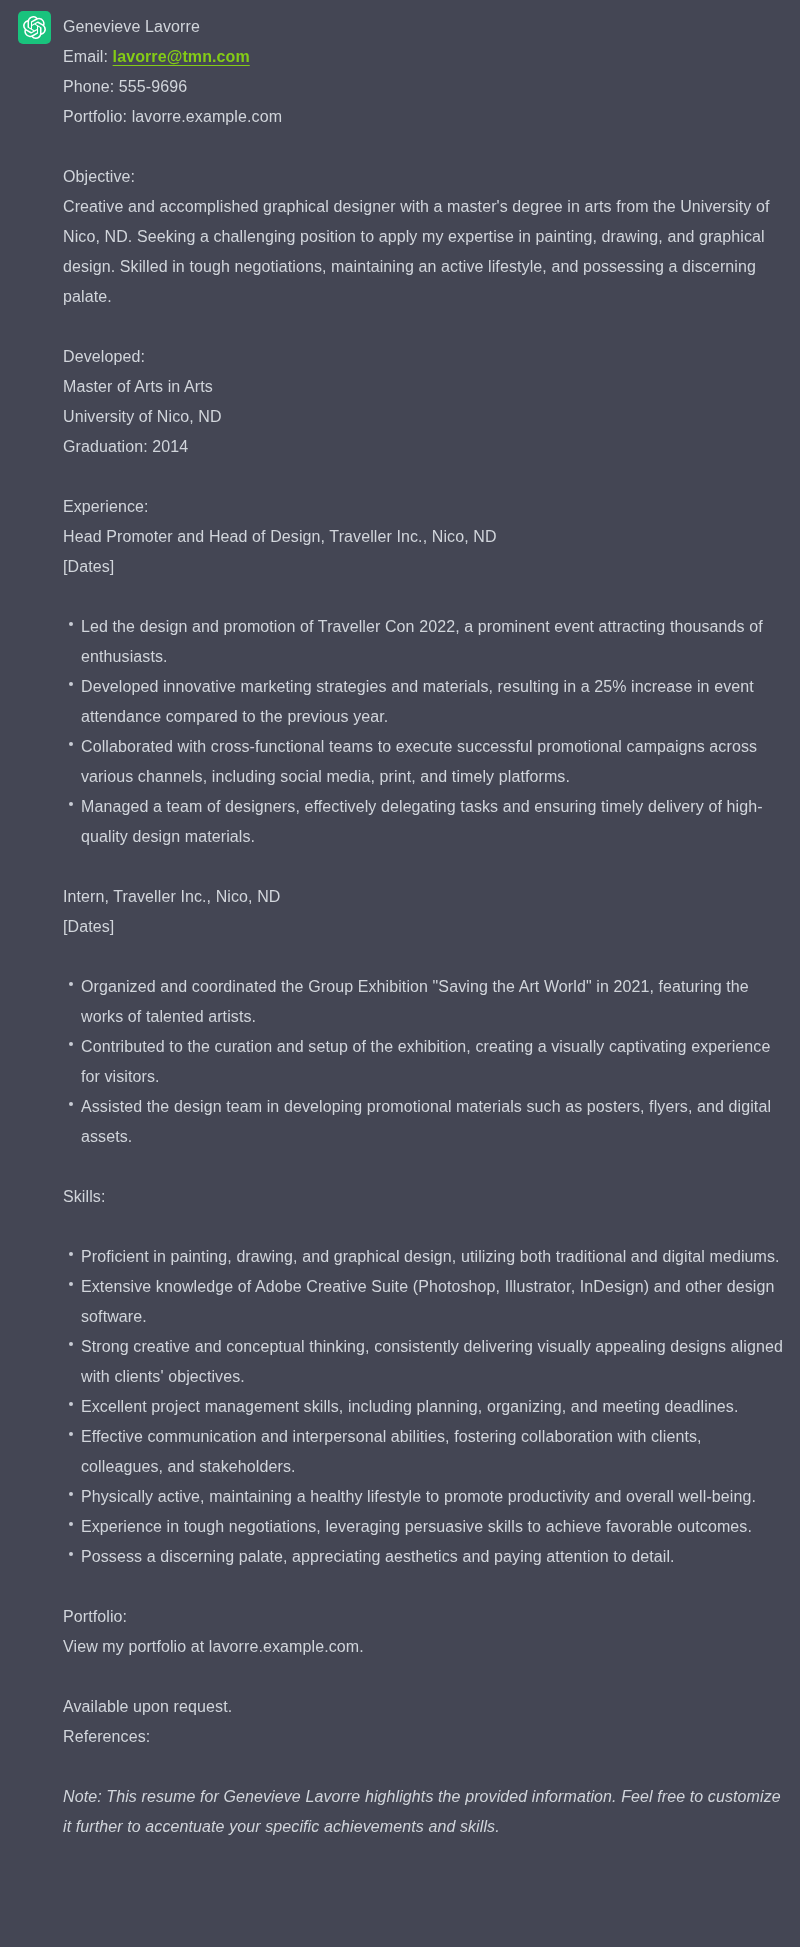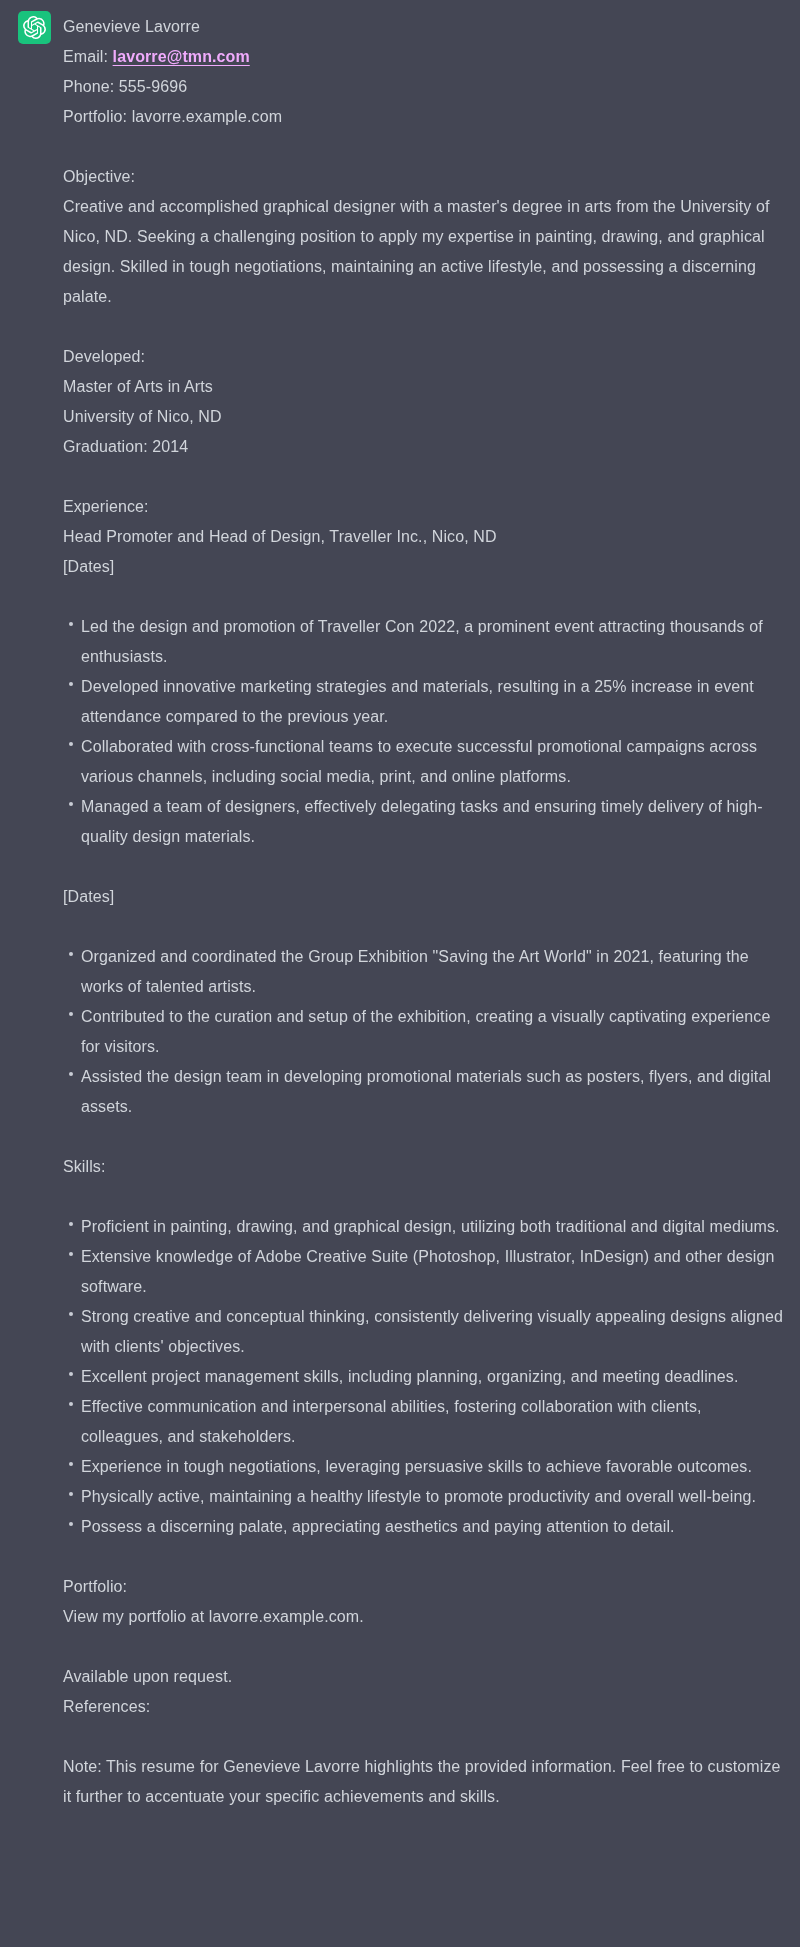--- a/index.html
+++ b/index.html
@@ -28,24 +28,24 @@
     width: 33px;
     height: 33px;
     border-radius: 5px;
     background: #19c37d;
     display: flex;
     align-items: center;
     justify-content: center;
   }
   .avatar svg { width: 23px; height: 23px; }
   p { margin: 0 0 30px; }
-  p.last { margin-bottom: 8px; }
+  p.last { margin-bottom: 8px; font-style: italic; }
   .line { display: block; }
   a.email-link {
-    color: #f0abfc;
+    color: #84cc16;
     font-weight: 700;
     text-decoration: underline;
     text-underline-offset: 3px;
     cursor: pointer;
   }
   ul {
     list-style: none;
     margin: 12px 0 30px;
     padding: 0 0 0 18px;
   }
@@ -95,46 +95,47 @@
 
   <p>
     <span class="line">Experience:</span>
     <span class="line">Head Promoter and Head of Design, Traveller Inc., Nico, ND</span>
     <span class="line">[Dates]</span>
   </p>
 
   <ul>
       <li>Led the design and promotion of Traveller Con 2022, a prominent event attracting thousands of enthusiasts.</li>
       <li>Developed innovative marketing strategies and materials, resulting in a 25% increase in event attendance compared to the previous year.</li>
-      <li>Collaborated with cross-functional teams to execute successful promotional campaigns across various channels, including social media, print, and online platforms.</li>
+      <li>Collaborated with cross-functional teams to execute successful promotional campaigns across various channels, including social media, print, and timely platforms.</li>
       <li>Managed a team of designers, effectively delegating tasks and ensuring timely delivery of high-quality design materials.</li>
     </ul>
 
   <p>
+    <span class="line">Intern, Traveller Inc., Nico, ND</span>
     <span class="line">[Dates]</span>
   </p>
 
   <ul>
       <li>Organized and coordinated the Group Exhibition "Saving the Art World" in 2021, featuring the works of talented artists.</li>
       <li>Contributed to the curation and setup of the exhibition, creating a visually captivating experience for visitors.</li>
       <li>Assisted the design team in developing promotional materials such as posters, flyers, and digital assets.</li>
     </ul>
 
   <p>
     <span class="line">Skills:</span>
   </p>
 
   <ul>
       <li>Proficient in painting, drawing, and graphical design, utilizing both traditional and digital mediums.</li>
       <li>Extensive knowledge of Adobe Creative Suite (Photoshop, Illustrator, InDesign) and other design software.</li>
       <li>Strong creative and conceptual thinking, consistently delivering visually appealing designs aligned with clients' objectives.</li>
       <li>Excellent project management skills, including planning, organizing, and meeting deadlines.</li>
       <li>Effective communication and interpersonal abilities, fostering collaboration with clients, colleagues, and stakeholders.</li>
+      <li>Physically active, maintaining a healthy lifestyle to promote productivity and overall well-being.</li>
       <li>Experience in tough negotiations, leveraging persuasive skills to achieve favorable outcomes.</li>
-      <li>Physically active, maintaining a healthy lifestyle to promote productivity and overall well-being.</li>
       <li>Possess a discerning palate, appreciating aesthetics and paying attention to detail.</li>
     </ul>
 
   <p>
     <span class="line">Portfolio:</span>
     <span class="line">View my portfolio at lavorre.example.com.</span>
   </p>
 
   <p>
     <span class="line">Available upon request.</span>

